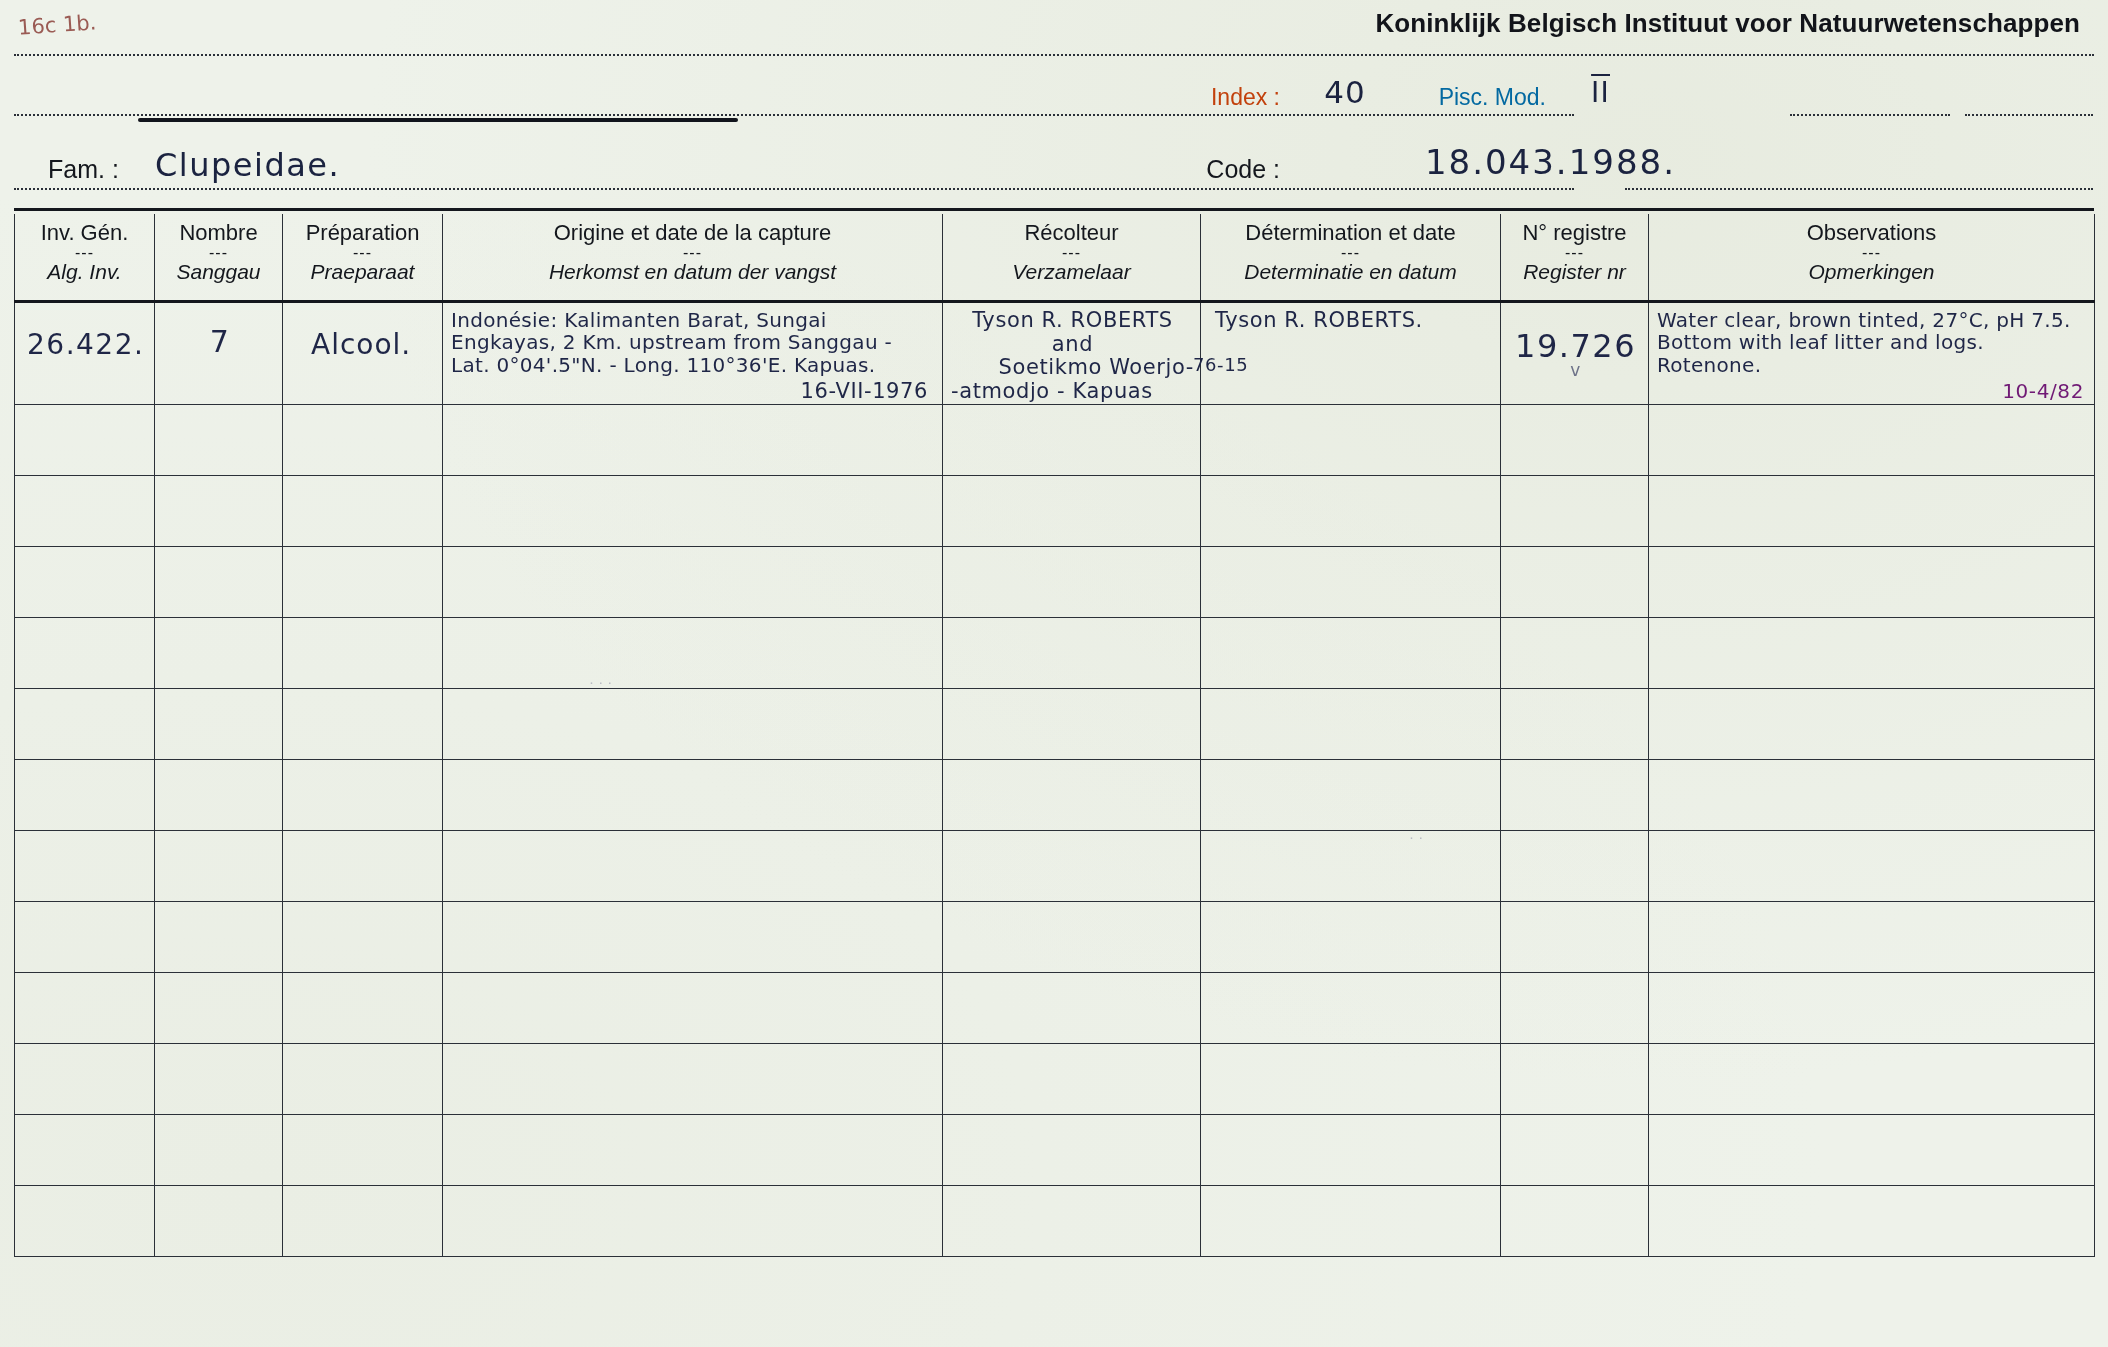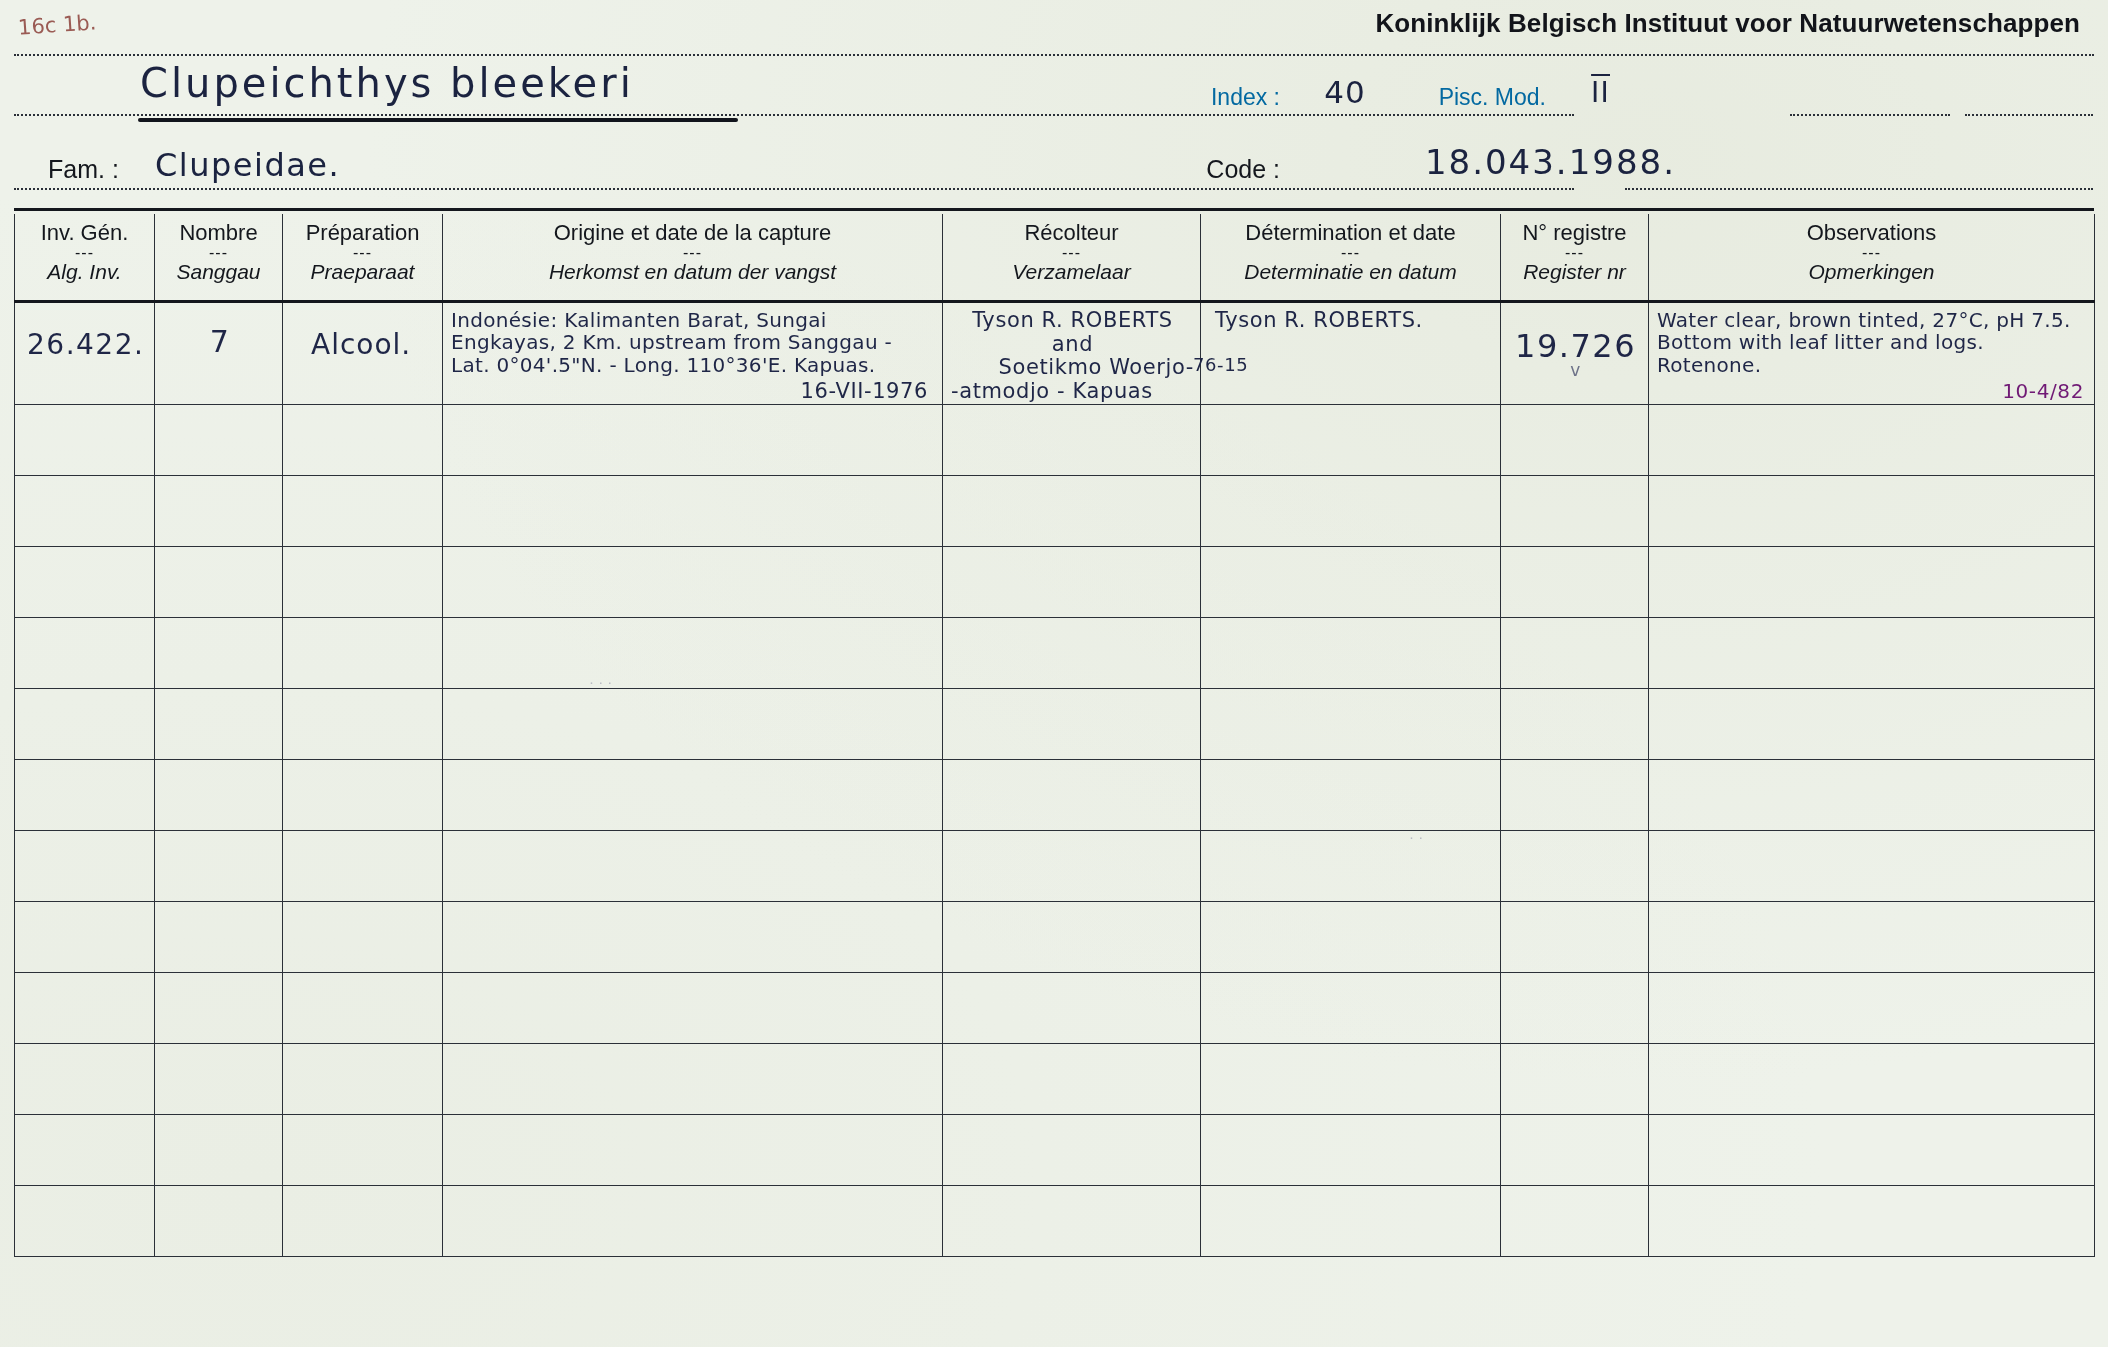--- a/index.html
+++ b/index.html
@@ -97,21 +97,21 @@
     width: 600px;
     height: 4px;
     background: #11141c;
     border-radius: 2px;
   }
   .index-label {
     position: absolute;
     right: 828px;
     top: 84px;
     font-size: 23px;
-    color: #0369a1;
+    color: #c2410c;
   }
   .index-value {
     position: absolute;
     right: 742px;
     top: 74px;
     font-size: 31px;
   }
   .piscmod-label {
     position: absolute;
     right: 562px;
@@ -276,21 +276,20 @@
 1b.</div>
 
   <div class="dotline" style="left:14px; top:54px; width:2080px;"></div>
 
   <div class="species-row">
     <div class="dotline" style="left:14px; top:52px; width:1560px;"></div>
     <div class="dotline" style="left:1790px; top:52px; width:160px;"></div>
     <div class="dotline" style="left:1965px; top:52px; width:128px;"></div>
   </div>
 
-  <div class="species-name hand">Clupeichthys bleekeri</div>
   <div class="species-underline"></div>
 
   <div class="index-label">Index :</div>
   <div class="index-value hand">40</div>
   <div class="piscmod-label">Pisc. Mod.</div>
   <div class="piscmod-value hand">II</div>
 
   <div class="dotline" style="left:14px; top:188px; width:1560px;"></div>
   <div class="dotline" style="left:1625px; top:188px; width:468px;"></div>
 

